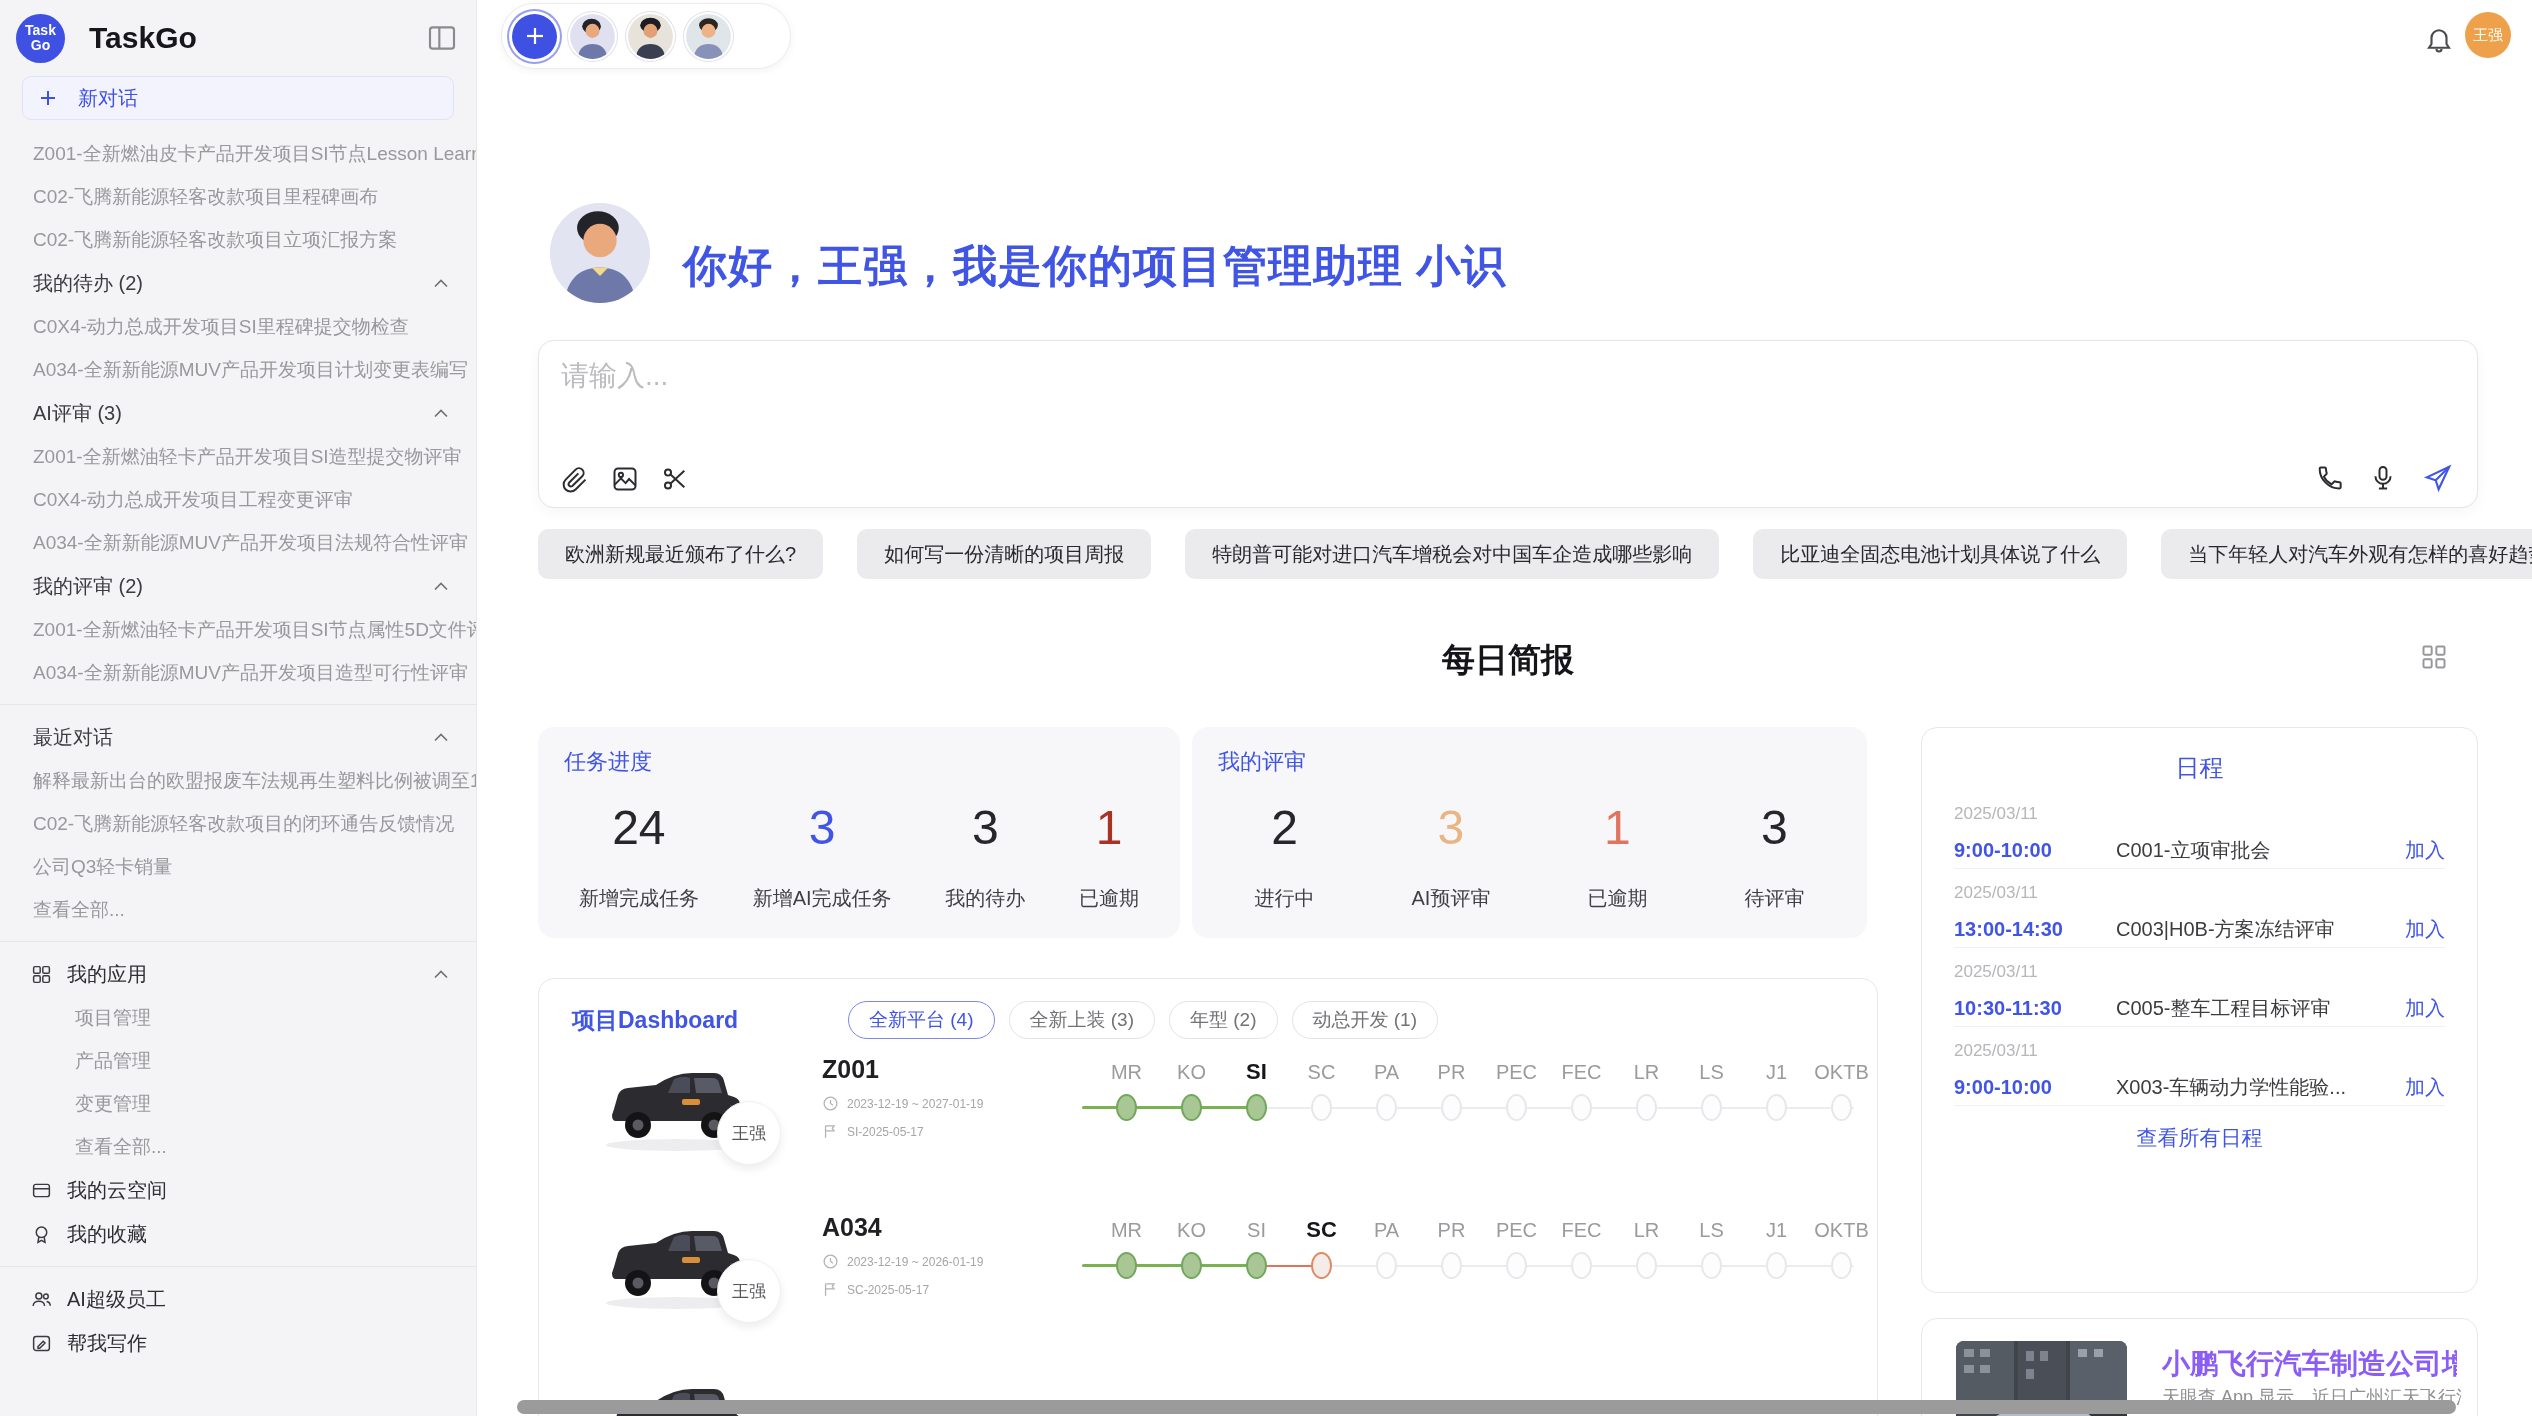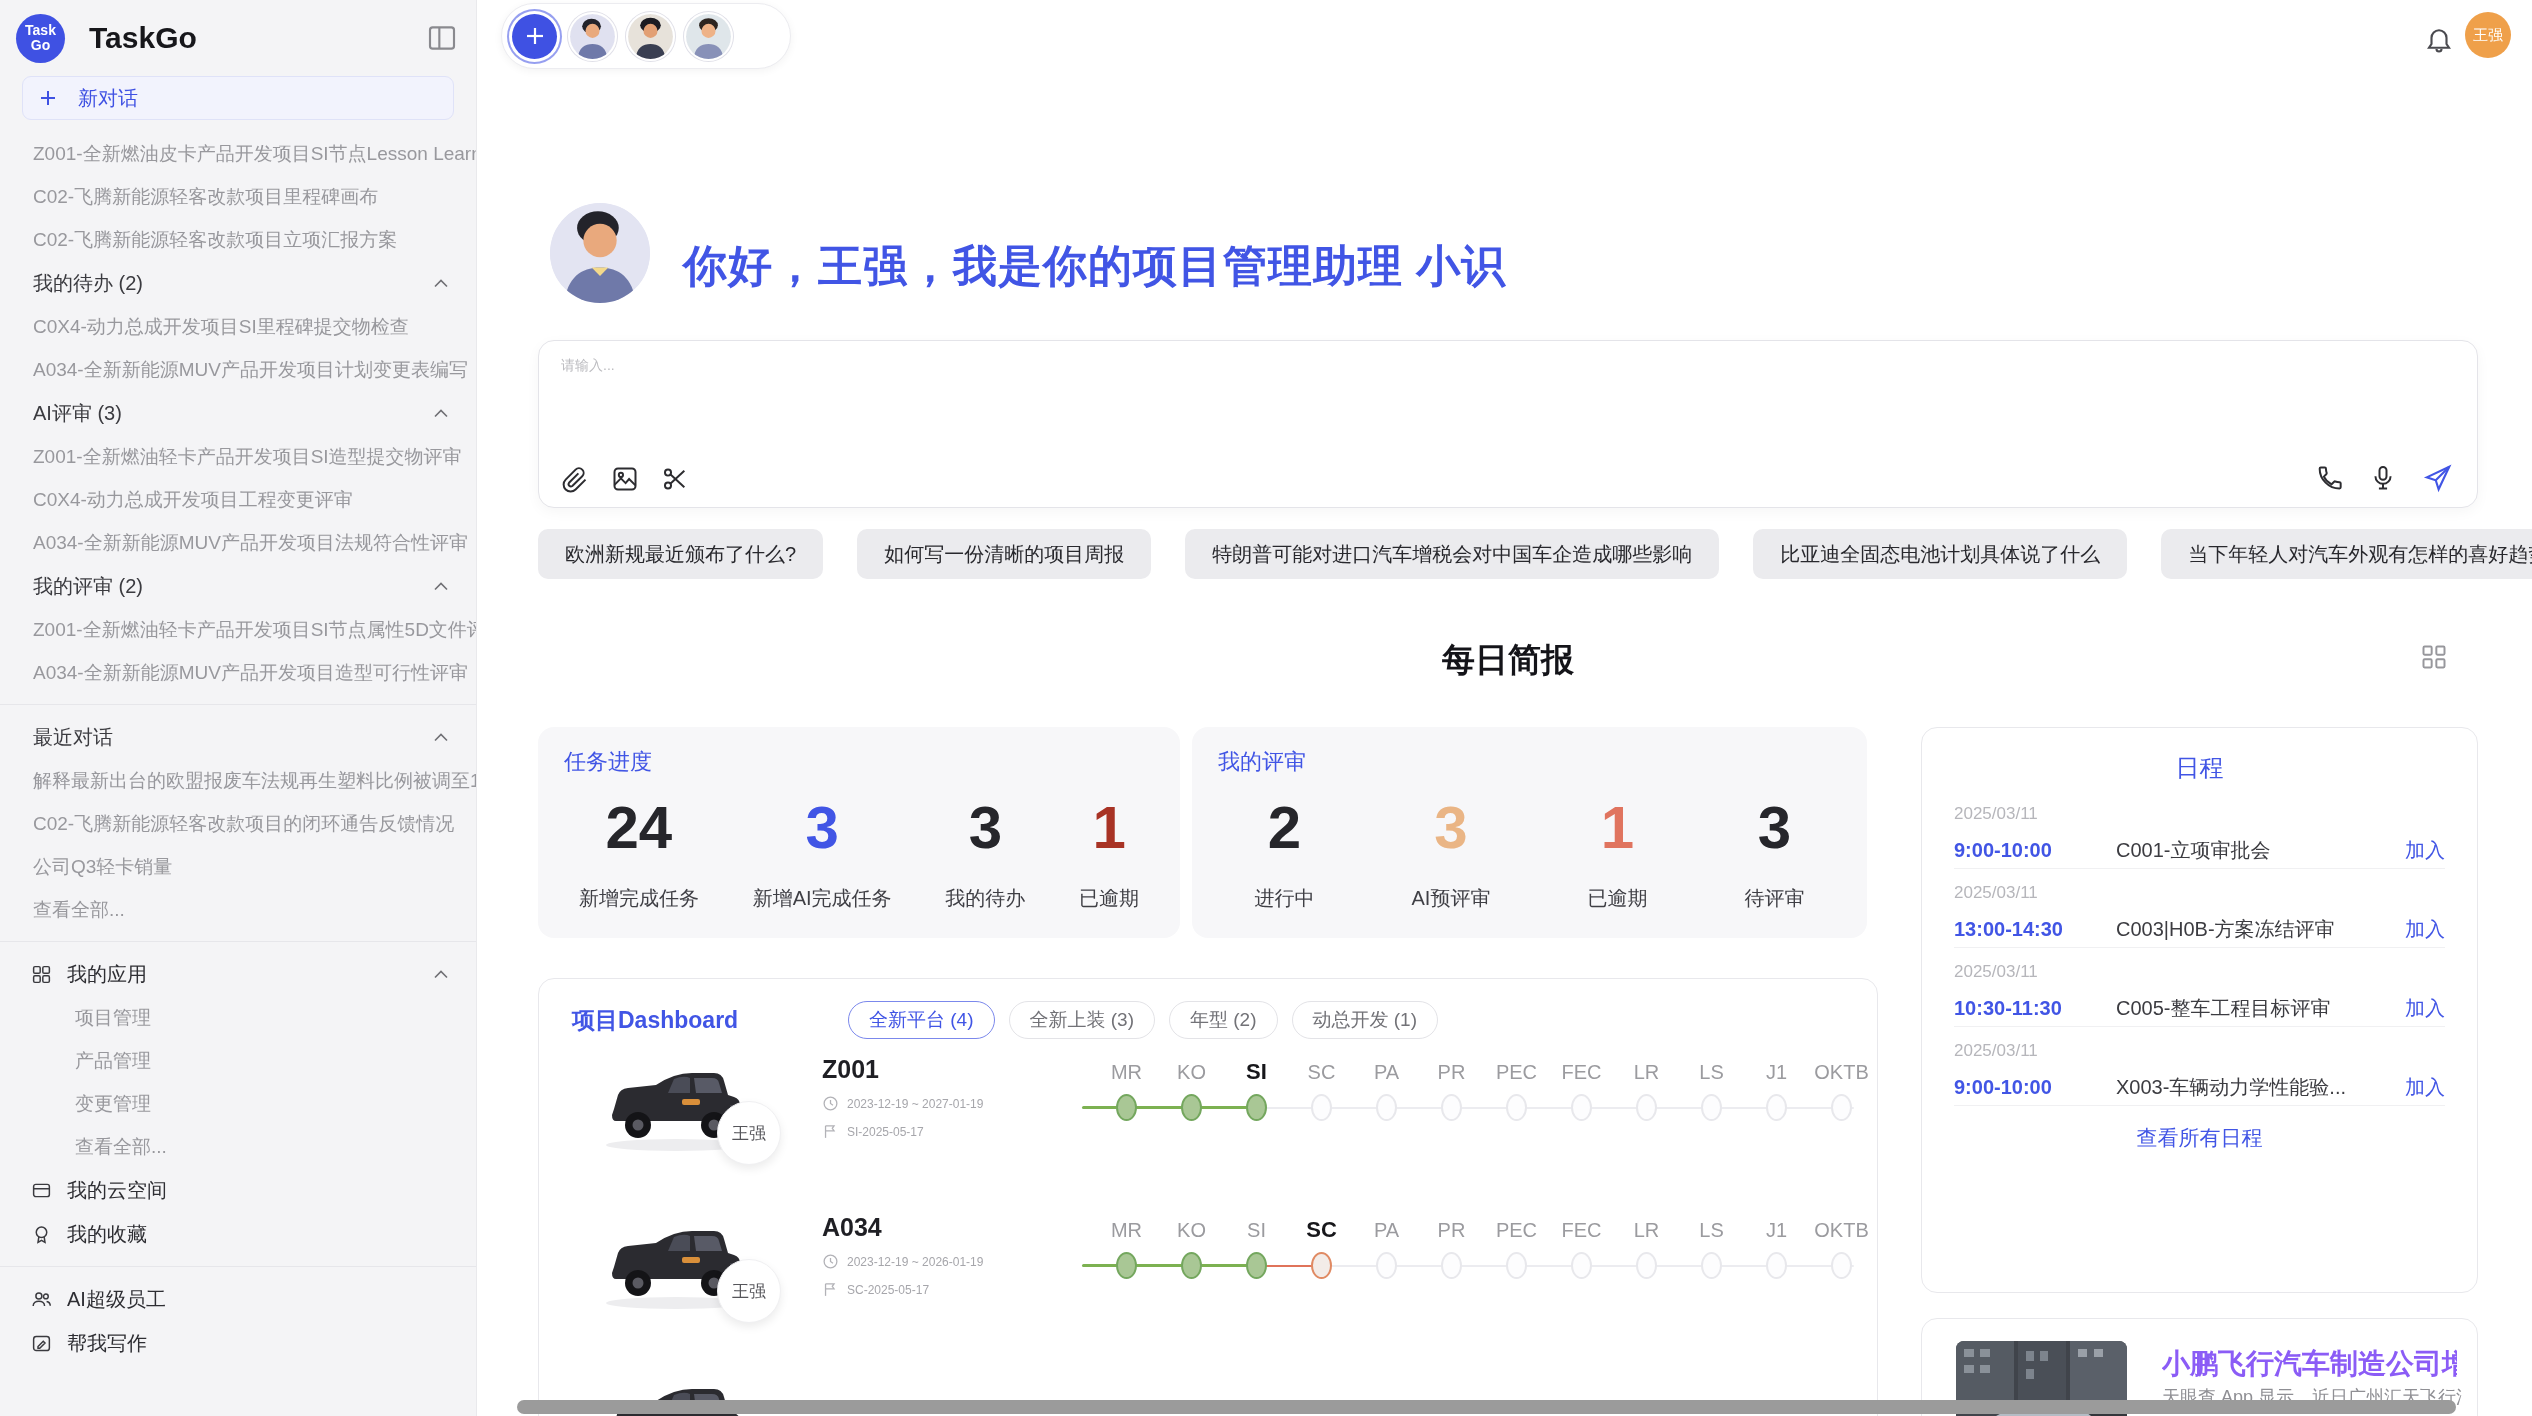--- a/index.html
+++ b/index.html
@@ -48,21 +48,21 @@
 
   .greet-av { position:absolute; left:73px; top:203px; width:100px; height:100px; border-radius:50%;
     overflow:hidden; background:#e3e4f2; }
   .greet-txt { position:absolute; left:206px; top:237px; font-size:44px; font-weight:700;
     color:#4155e5; letter-spacing:1px; }
 
   .input-card { position:absolute; left:61px; top:340px; width:1940px; height:168px;
     border:1px solid #e4e4e9; border-radius:16px; background:#fff;
     box-shadow:0 4px 14px rgba(0,0,0,.04); }
   .input-card textarea { position:absolute; left:22px; top:16px; width:1500px; height:64px;
-    border:none; outline:none; resize:none; font-size:14px; background:transparent;
+    border:none; outline:none; resize:none; font-size:28px; background:transparent;
     font-family:inherit; color:#4c1d95; }
   .input-card textarea::placeholder { color:#bcbcc0; }
   .in-icons-l { position:absolute; left:22px; bottom:14px; display:flex; gap:22px; }
   .in-icons-r { position:absolute; right:24px; bottom:14px; display:flex; gap:26px; align-items:center; }
   .icon-btn { cursor:pointer; display:flex; }
 
   .chips { position:absolute; left:61px; top:529px; width:1940px; display:flex; gap:34px; }
   .chip { height:50px; line-height:50px; padding:0 27px; background:#ebebee; border-radius:10px;
     color:#28282d; font-size:20px; white-space:nowrap; cursor:pointer; }
 
@@ -70,21 +70,21 @@
   .brief-title { text-align:center; font-size:33px; font-weight:700; color:#141419; }
   .brief-grid { position:absolute; right:30px; top:5px; cursor:pointer; }
 
   .stats { position:absolute; left:61px; top:727px; width:1340px; display:flex; gap:12px; }
   .stat-card { position:relative; height:211px; background:#f7f7f9; border-radius:16px; flex:none; }
   .stat-card.c1 { width:642px; } .stat-card.c2 { width:675px; }
   .stat-title { position:absolute; left:26px; top:20px; color:#4155e5; font-size:22px; }
   .stat-row { display:flex; justify-content:space-around; align-items:flex-end;
     height:100%; padding:0 14px 26px 14px; }
   .stat { display:flex; flex-direction:column; align-items:center; }
-  .stat-num { font-size:60px; font-weight:700; line-height:66px; }
+  .stat-num { font-size:48px; font-weight:400; line-height:66px; }
   .stat-num.dark { color:#26262b; } .stat-num.blue { color:#4155e5; }
   .stat-num.red { color:#a83325; } .stat-num.orange { color:#eab585; }
   .stat-num.salmon { color:#e0745f; }
   .stat-lab { margin-top:24px; font-size:20px; color:#3f3f45; }
 
   .dash { position:absolute; left:61px; top:978px; width:1340px; height:520px;
     border:1px solid #e8e8ec; border-radius:16px; background:#fff; }
   .dash-head { display:flex; align-items:center; padding:20px 28px 0 33px; height:62px; }
   .dash-title { width:276px; font-size:23px; font-weight:600; color:#4155e5; }
   .tabs { display:flex; gap:14px; }

